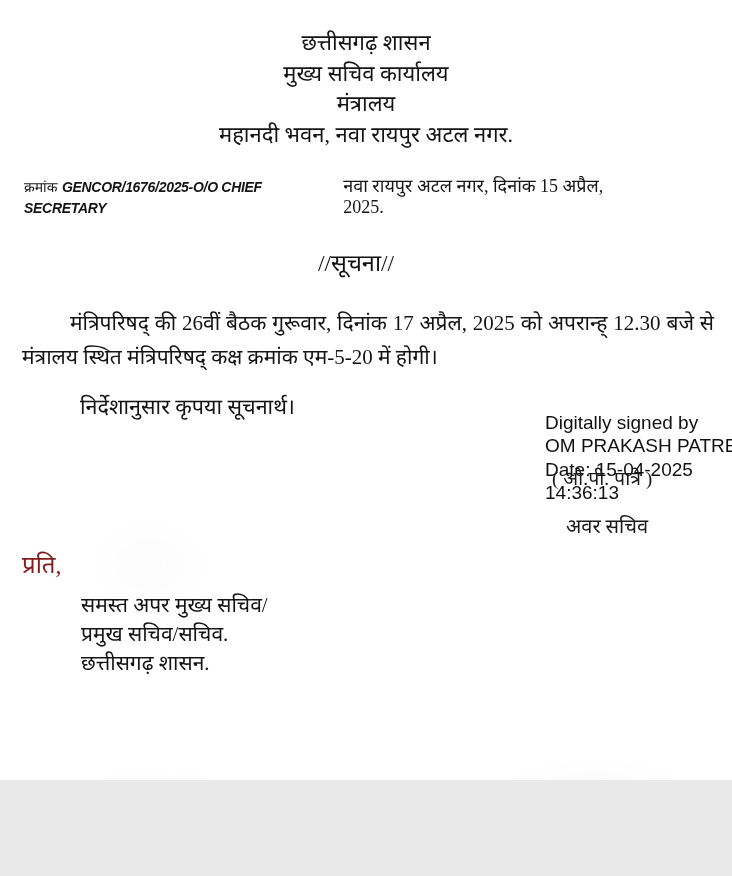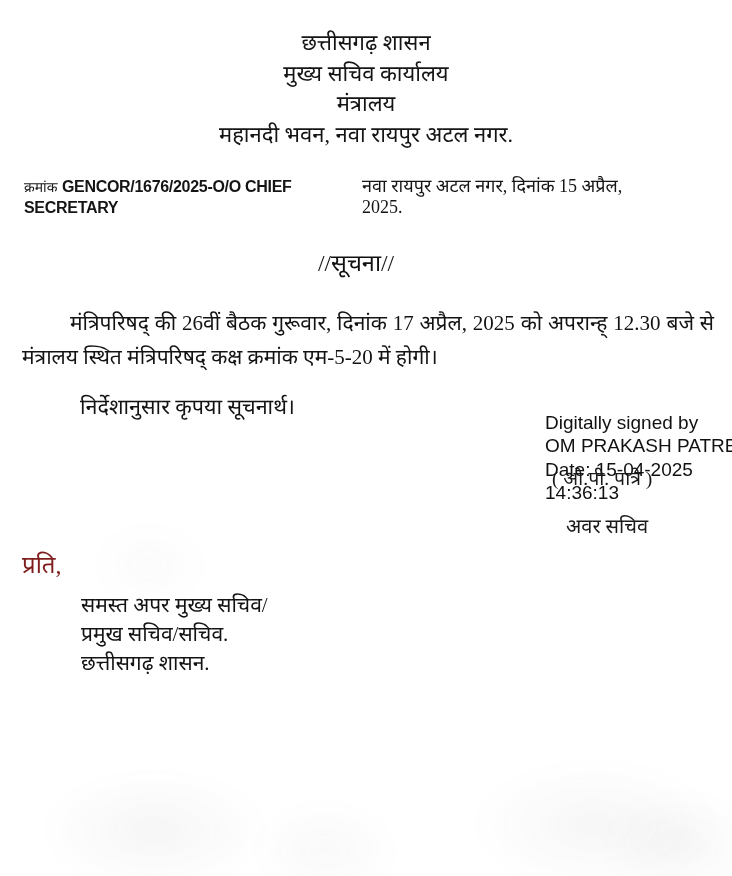--- a/index.html
+++ b/index.html
@@ -3,21 +3,21 @@
 <meta charset="utf-8">
 <style>
   html, body {
     margin: 0;
     padding: 0;
     background: #e9e9e9;
   }
   .page {
     position: relative;
     width: 732px;
-    height: 876px;
+    height: 780px;
     margin: 0 auto;
     background: #ffffff;
     color: #1b1b1b;
     font-family: "Liberation Serif", "DejaVu Serif", serif;
     overflow: hidden;
   }
 
   
   .letterhead {
     position: absolute;
@@ -40,22 +40,23 @@
     display: flex;
     justify-content: space-between;
     align-items: baseline;
     font-size: 17.5px;
     color: #151515;
   }
   .ref-left .dev { font-size: 14px; }
   .ref-left .latin-cond {
     font-family: "Liberation Sans", "DejaVu Sans", sans-serif;
     font-weight: 600;
-    font-size: 16px;
+    font-size: 14px;
     letter-spacing: -0.3px;
+    font-style: italic;
   }
   .ref-right { font-size: 18px; }
 
   
   .subject {
     position: absolute;
     top: 246px;
     left: 0;
     right: 20px;
     text-align: center;

